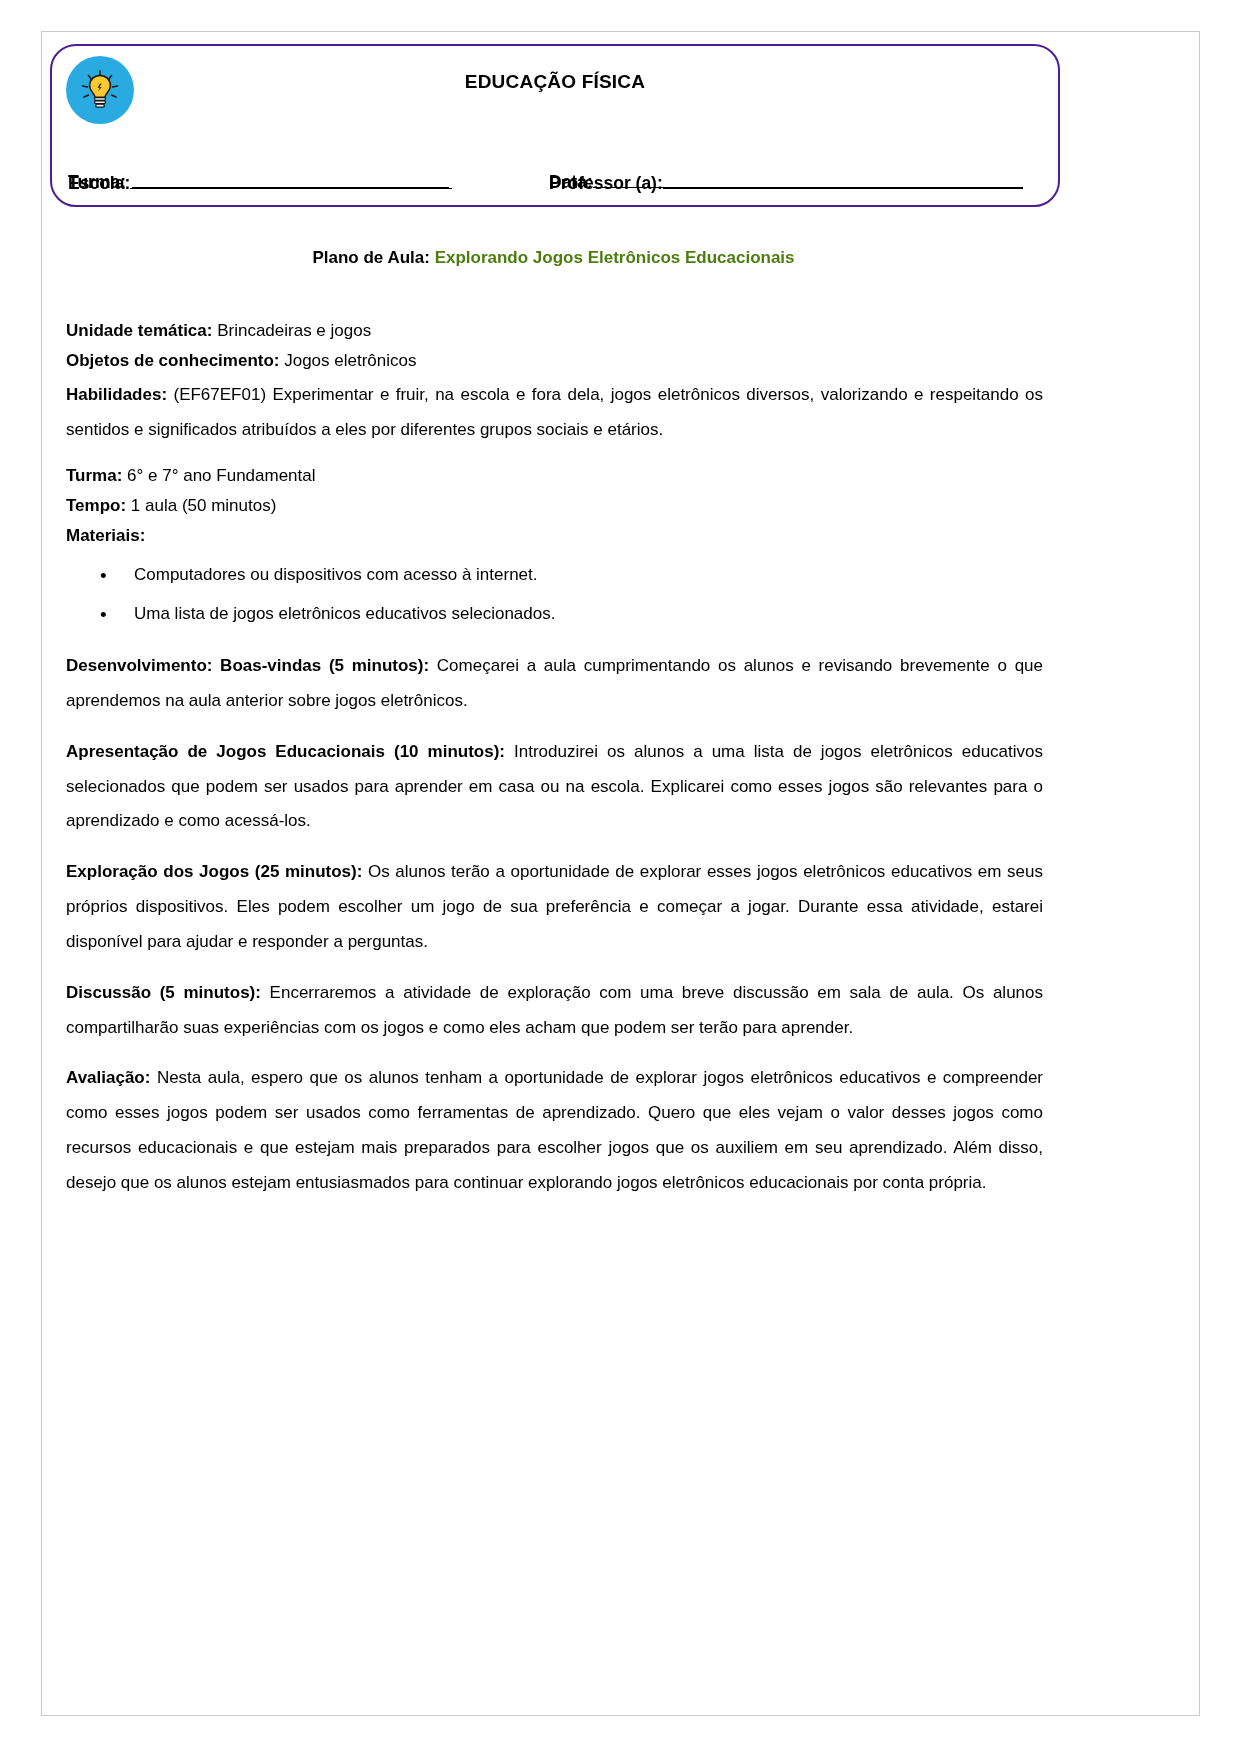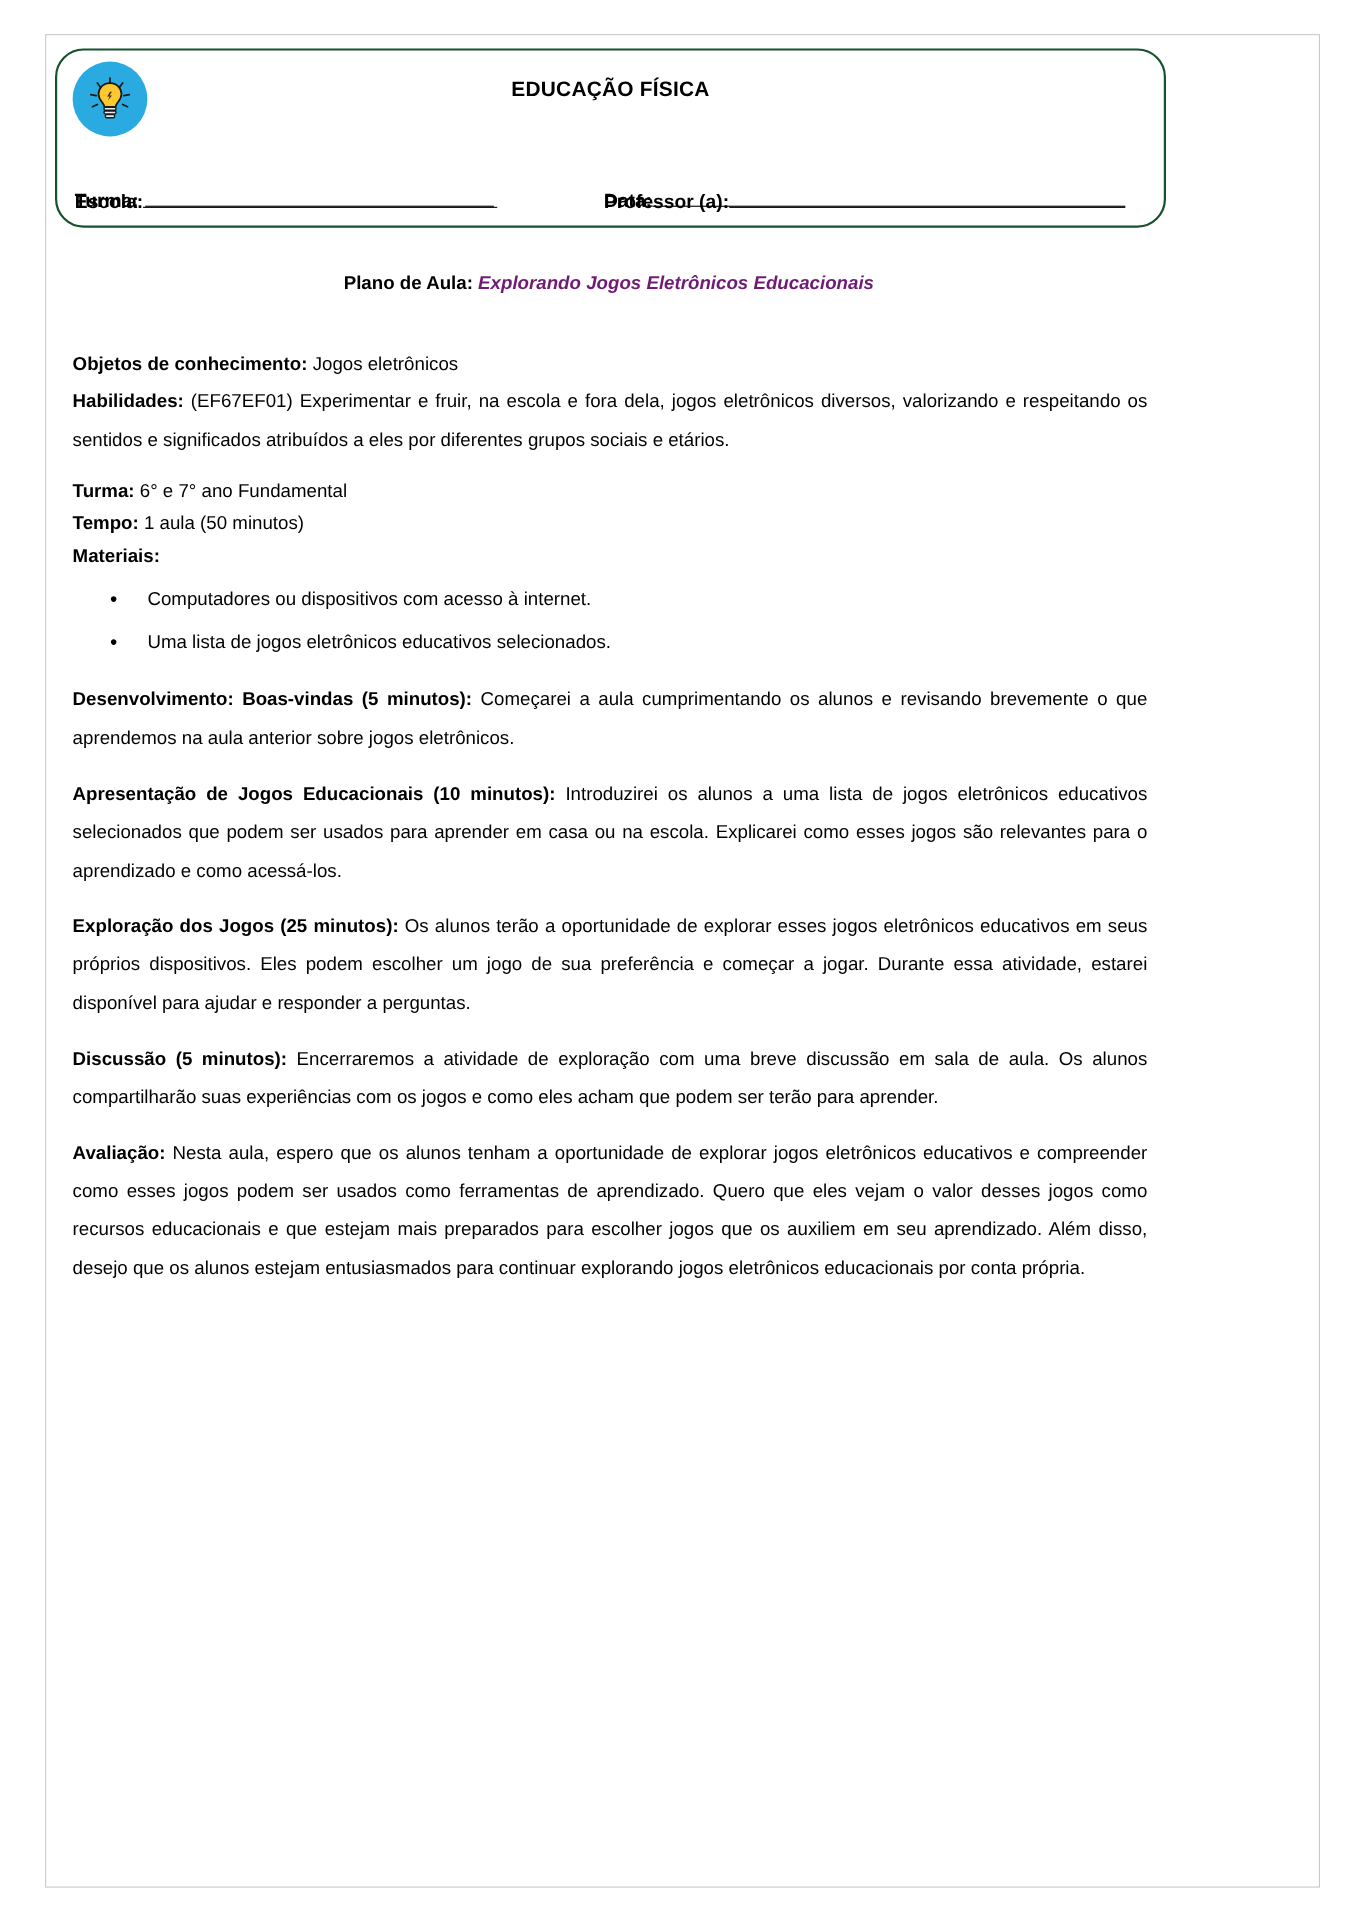--- a/index.html
+++ b/index.html
@@ -30,21 +30,21 @@
     pointer-events: none;
   }
 
   
   .header-card {
     position: absolute;
     left: 50px;
     top: 44px;
     width: 1010px;
     height: 163px;
-    border: 2px solid #14532d;
+    border: 2px solid #4c1d95;
     border-radius: 26px;
     box-sizing: border-box;
     background: #ffffff;
   }
   .logo {
     position: absolute;
     left: 14px;
     top: 10px;
     width: 68px;
     height: 68px;
@@ -102,21 +102,21 @@
   
   .doc-title {
     position: absolute;
     left: 66px;
     top: 248px;
     width: 975px;
     text-align: center;
     font-size: 17px;
     font-weight: bold;
   }
-  .doc-title .red { color: #701a75; font-style: italic; }
+  .doc-title .red { color: #4d7c0f; }
 
   .content {
     position: absolute;
     left: 66px;
     top: 318px;
     width: 977px;
     font-size: 17px;
     line-height: 1.52;
   }
   .content p {
@@ -203,20 +203,23 @@
       </span>
     </div>
   </div>
 
   <div class="doc-title">
     <span>Plano de Aula: </span><span class="red">Explorando Jogos Eletrônicos Educacionais</span>
   </div>
 
   <div class="content">
 
+    <p>
+      <b>Unidade temática:</b><span> Brincadeiras e jogos</span>
+    </p>
 
     <p>
       <b>Objetos de conhecimento:</b><span> Jogos eletrônicos</span>
     </p>
 
     <p class="spaced">
       <b>Habilidades:</b><span> (EF67EF01) Experimentar e fruir, na escola e fora dela, jogos eletrônicos diversos, valorizando e respeitando os sentidos e significados atribuídos a eles por diferentes grupos sociais e etários.</span>
     </p>
 
     <p class="gap">

